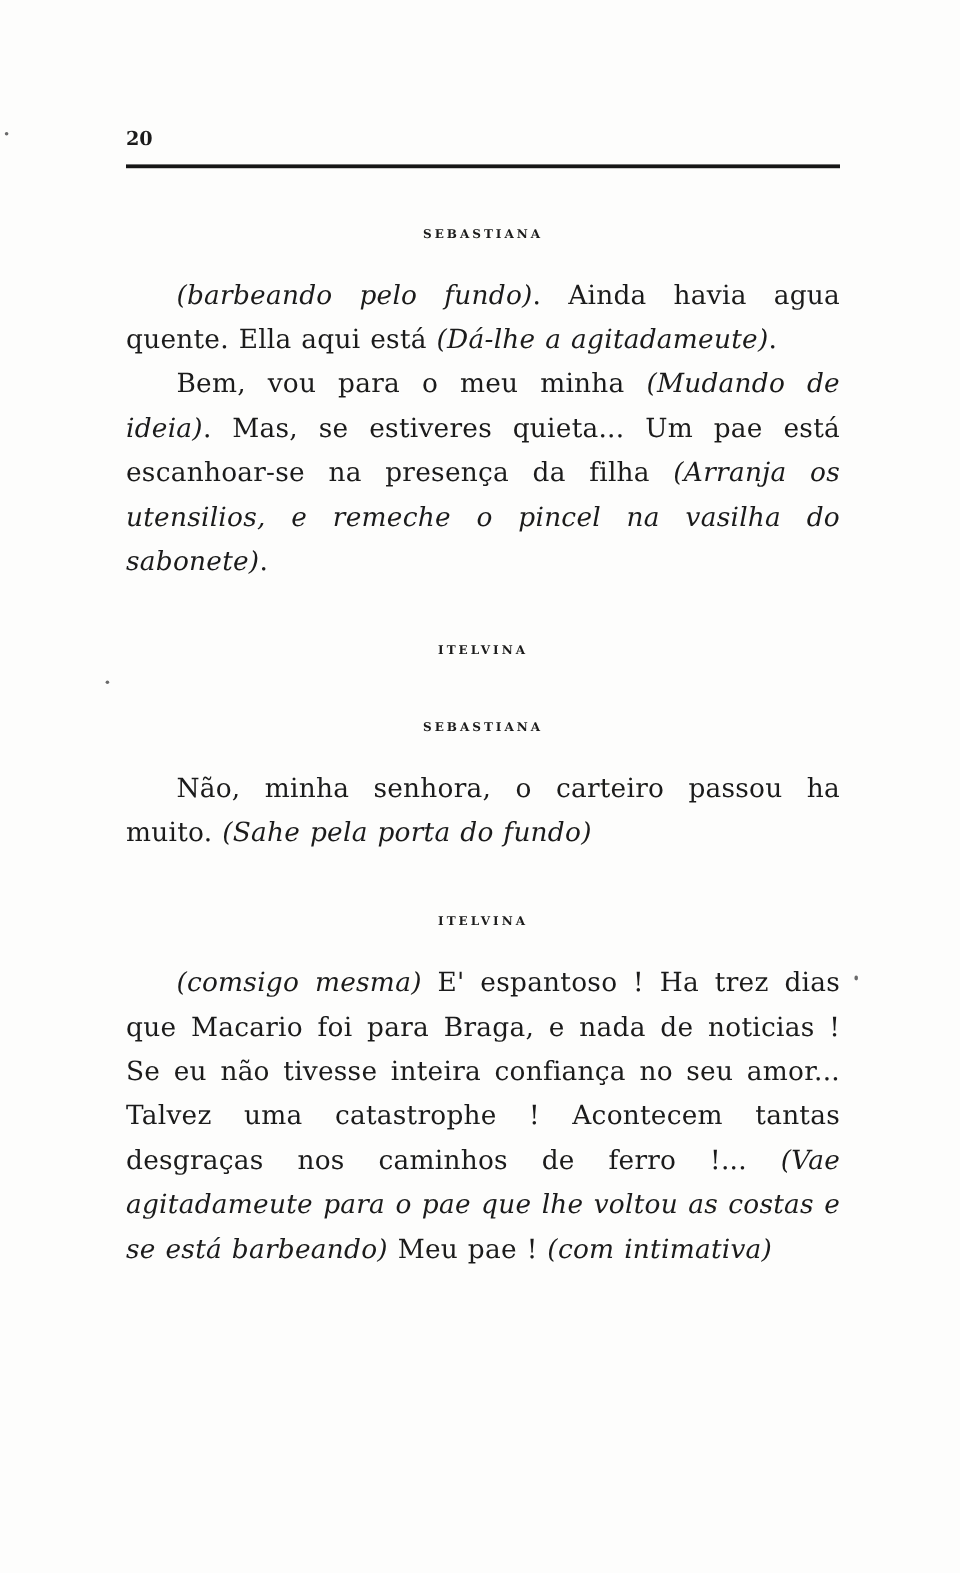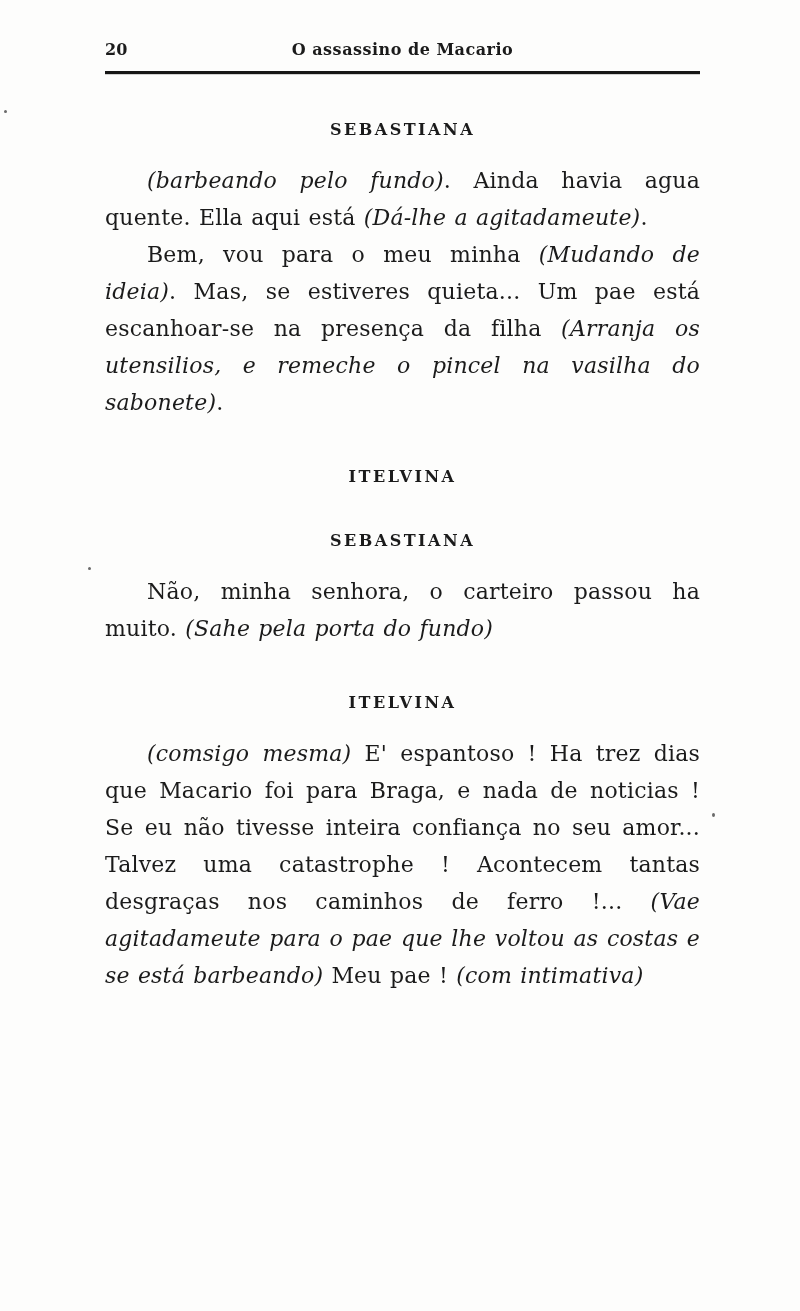--- a/index.html
+++ b/index.html
@@ -9,21 +9,21 @@
   html,body{margin:0;padding:0;background:var(--paper);}
   .page{
     position:relative;
     width:800px;
     height:1311px;
     margin:0 auto;
     background:var(--paper);
     color:var(--ink);
     font-family:"DejaVu Serif","Liberation Serif",serif;
     box-sizing:border-box;
-    padding:40px 100px 0 105px;
+    padding:106px 100px 0 105px;
     overflow:hidden;
   }
   .page-header{
     position:relative;
     height:22px;
     font-weight:700;
     font-size:16px;
   }
   .page-number{
     position:absolute;
@@ -37,21 +37,21 @@
   }
   .header-rule{
     height:3px;
     background:#161616;
     margin-top:9px;
     box-shadow:0 0.5px 0 rgba(0,0,0,.35);
   }
   .speaker{
     margin:48px 0 24px;
     text-align:center;
-    font-size:16px;
+    font-size:10px;
     font-weight:700;
     letter-spacing:2.5px;
     line-height:16px;
   }
   .dialogue{
     margin:0;
     font-size:22px;
     line-height:37px;
     text-align:justify;
     text-indent:42px;
@@ -71,21 +71,20 @@
 </head>
 <body>
 
 <div class="page">
   <div class="speck s1"></div>
   <div class="speck s2"></div>
   <div class="speck s3"></div>
 
   <header class="page-header">
     <span class="page-number">20</span>
-    <span class="running-title">O assassino de Macario</span>
   </header>
 
   <div class="header-rule"></div>
 
   <main id="sections">
       <h2 class="speaker">SEBASTIANA</h2>
       <p class="dialogue"><span class="it">(barbeando pelo fundo)</span><span>. Ainda havia agua quente. Ella aqui está </span><span class="it">(Dá-lhe a agitadameute)</span><span>.</span></p>
       <p class="dialogue"><span>Bem, vou para o meu minha </span><span class="it">(Mudando de ideia)</span><span>. Mas, se estiveres quieta... Um pae está escanhoar-se na presença da filha </span><span class="it">(Arranja os utensilios, e remeche o pincel na vasilha do sabonete)</span><span>.</span></p>
       <h2 class="speaker">ITELVINA</h2>
       <h2 class="speaker">SEBASTIANA</h2>

